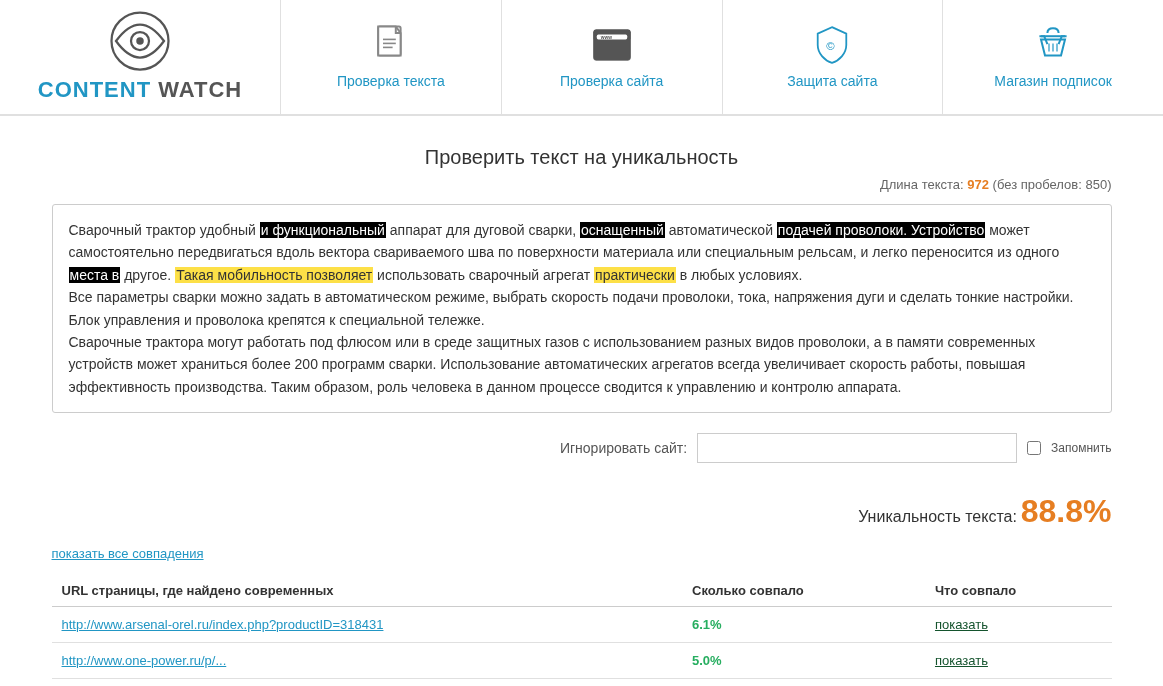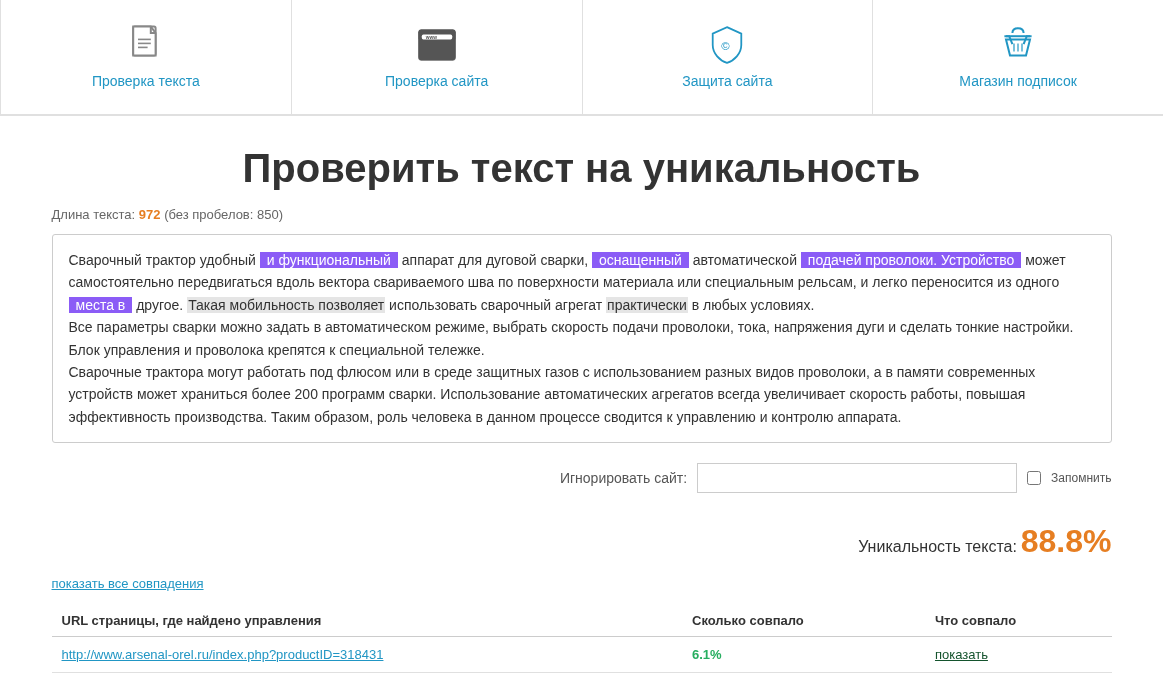--- a/index.html
+++ b/index.html
@@ -55,46 +55,46 @@
     .nav-item span { color: #2196c4; text-align: center; }
 
     
     .main {
       max-width: 1100px;
       margin: 0 auto;
       padding: 30px 20px;
     }
     .page-title {
       text-align: center;
-      font-size: 40px;
-      font-weight: bold;
+      font-size: 20px;
+      font-weight: normal;
       color: #333;
-      margin-bottom: 16px;
+      margin-bottom: 8px;
     }
     .text-length-info {
-      text-align: left;
+      text-align: right;
       color: #666;
       font-size: 13px;
       margin-bottom: 12px;
     }
     .text-length-info .num { color: #e67e22; font-weight: bold; }
 
     
     .text-content-box {
       border: 1px solid #ccc;
       border-radius: 3px;
       padding: 14px 16px;
       line-height: 1.6;
       font-size: 14px;
       color: #333;
       margin-bottom: 20px;
       min-height: 150px;
     }
-    .highlight-orange { background-color: #8b5cf6; color: #fff; padding: 0 7px; }
-    .highlight-yellow { background-color: #e5e5e5; padding: 0 1px; }
+    .highlight-orange { background-color: #000000; color: #fff; padding: 0 1px; }
+    .highlight-yellow { background-color: #fde047; padding: 0 1px; }
 
     
     .ignore-row {
       display: flex;
       align-items: center;
       justify-content: flex-end;
       gap: 10px;
       margin-bottom: 30px;
     }
     .ignore-label { color: #555; font-size: 14px; }
@@ -153,20 +153,33 @@
     .results-table .show-link a {
       color: #14532d;
       text-decoration: underline;
       cursor: pointer;
     }
   </style>
 </head>
 <body>
 
 <header class="header">
+  <div class="logo-area">
+
+    <svg class="logo-icon" viewBox="0 0 80 80" fill="none" xmlns="http://www.w3.org/2000/svg">
+      <ellipse cx="40" cy="40" rx="38" ry="38" stroke="#555" stroke-width="3" fill="none"></ellipse>
+      <circle cx="40" cy="40" r="12" stroke="#555" stroke-width="3" fill="none"></circle>
+      <circle cx="40" cy="40" r="5" fill="#555"></circle>
+
+      <path d="M 8 40 Q 24 18 40 18 Q 56 18 72 40 Q 56 62 40 62 Q 24 62 8 40Z" stroke="#555" stroke-width="3" fill="none"></path>
+    </svg>
+    <div class="logo-text">
+      <span class="content-blue">CONTENT</span><span class="watch-gray"> WATCH</span>
+    </div>
+  </div>
 
   <a class="nav-item" href="#">
     <svg class="nav-icon" viewBox="0 0 40 50" fill="none" xmlns="http://www.w3.org/2000/svg">
       <rect x="4" y="2" width="28" height="36" rx="2" stroke="#888" stroke-width="2.5" fill="none"></rect>
       <path d="M 4 2 L 4 38 L 32 38 L 32 10 L 26 2 Z" stroke="#888" stroke-width="2.5" fill="white"></path>
       <path d="M 26 2 L 26 10 L 32 10" stroke="#888" stroke-width="2.5" fill="none"></path>
       <line x1="10" y1="18" x2="26" y2="18" stroke="#888" stroke-width="2"></line>
       <line x1="10" y1="23" x2="26" y2="23" stroke="#888" stroke-width="2"></line>
       <line x1="10" y1="28" x2="22" y2="28" stroke="#888" stroke-width="2"></line>
     </svg>
@@ -234,21 +247,21 @@
 
   <div class="uniqueness-section">
     <span class="uniqueness-label">Уникальность текста:</span>
     <span class="uniqueness-value">88.8%</span>
   </div>
   <a class="show-all-link">показать все совпадения</a>
 
   <table class="results-table">
     <thead>
       <tr>
-        <th>URL страницы, где найдено управления</th>
+        <th>URL страницы, где найдено современных</th>
         <th>Сколько совпало</th>
         <th>Что совпало</th>
       </tr>
     </thead>
     <tbody id="results-tbody">
     <tr>
           <td class="url-cell"><a href="#">http://www.arsenal-orel.ru/index.php?productID=318431</a></td>
           <td class="percent-cell">6.1%</td>
           <td class="show-link"><a href="#">показать</a></td>
         </tr>

